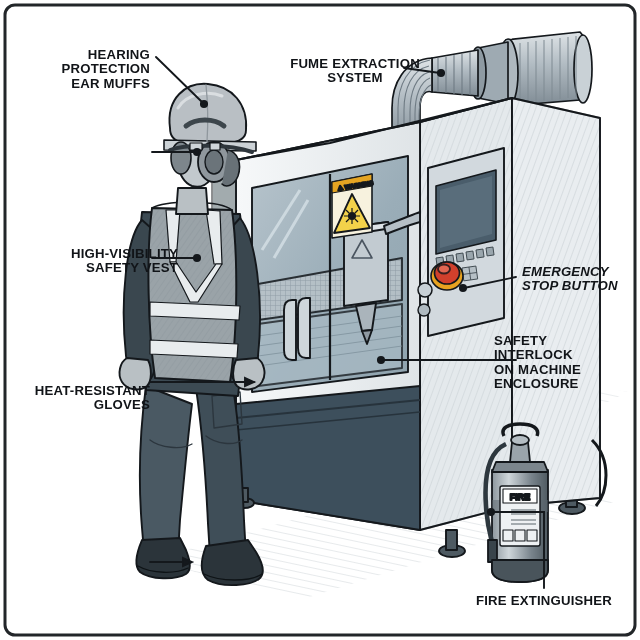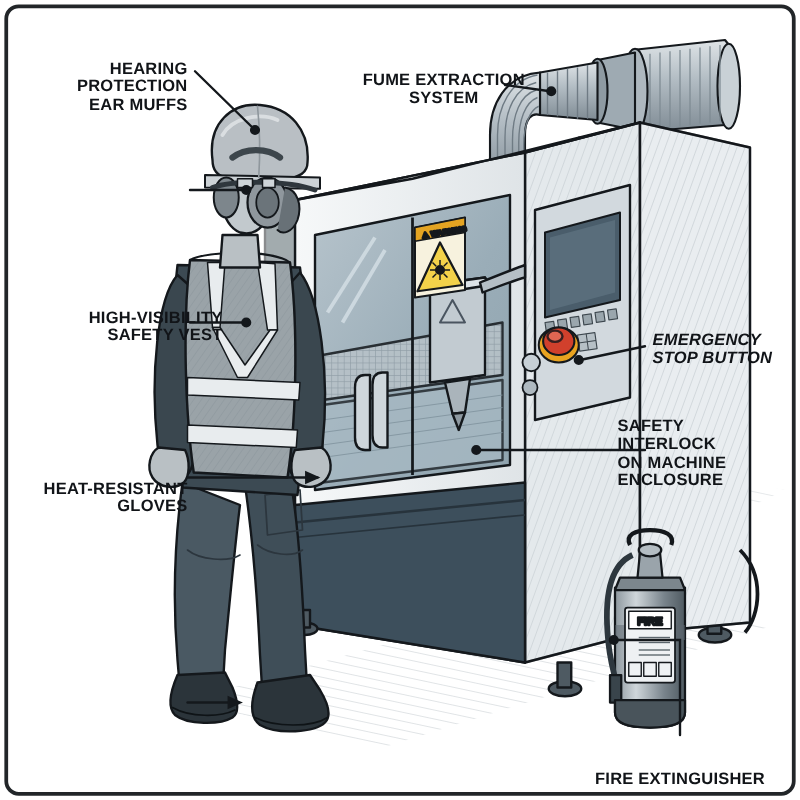--- a/index.html
+++ b/index.html
@@ -6,21 +6,21 @@
   body{width:640px;height:640px;overflow:hidden;
        font-family:"Liberation Sans",sans-serif;}
   #stage{position:relative;width:640px;height:640px;background:#fff;}
   #art{position:absolute;left:0;top:0;width:640px;height:640px;}
   .lbl{position:absolute;font-family:"Liberation Sans",sans-serif;
        font-weight:700;font-size:13.2px;line-height:14.4px;
        letter-spacing:.2px;color:#111418;
        text-transform:uppercase;white-space:pre-line;}
   .r{text-align:right;}
   .l{text-align:left;}
-  .c{text-align:center;margin-top:22px;}
+  .c{text-align:center;}
 </style>
 </head>
 <body>
 
 <div id="stage">
 
 <svg id="art" viewBox="0 0 640 640">
   <defs>
     <pattern id="hatch" width="6" height="6" patternTransform="rotate(20)" patternUnits="userSpaceOnUse">
       <line x1="0" y1="0" x2="0" y2="6" stroke="#9aa4ab" stroke-width="1.1"></line>

